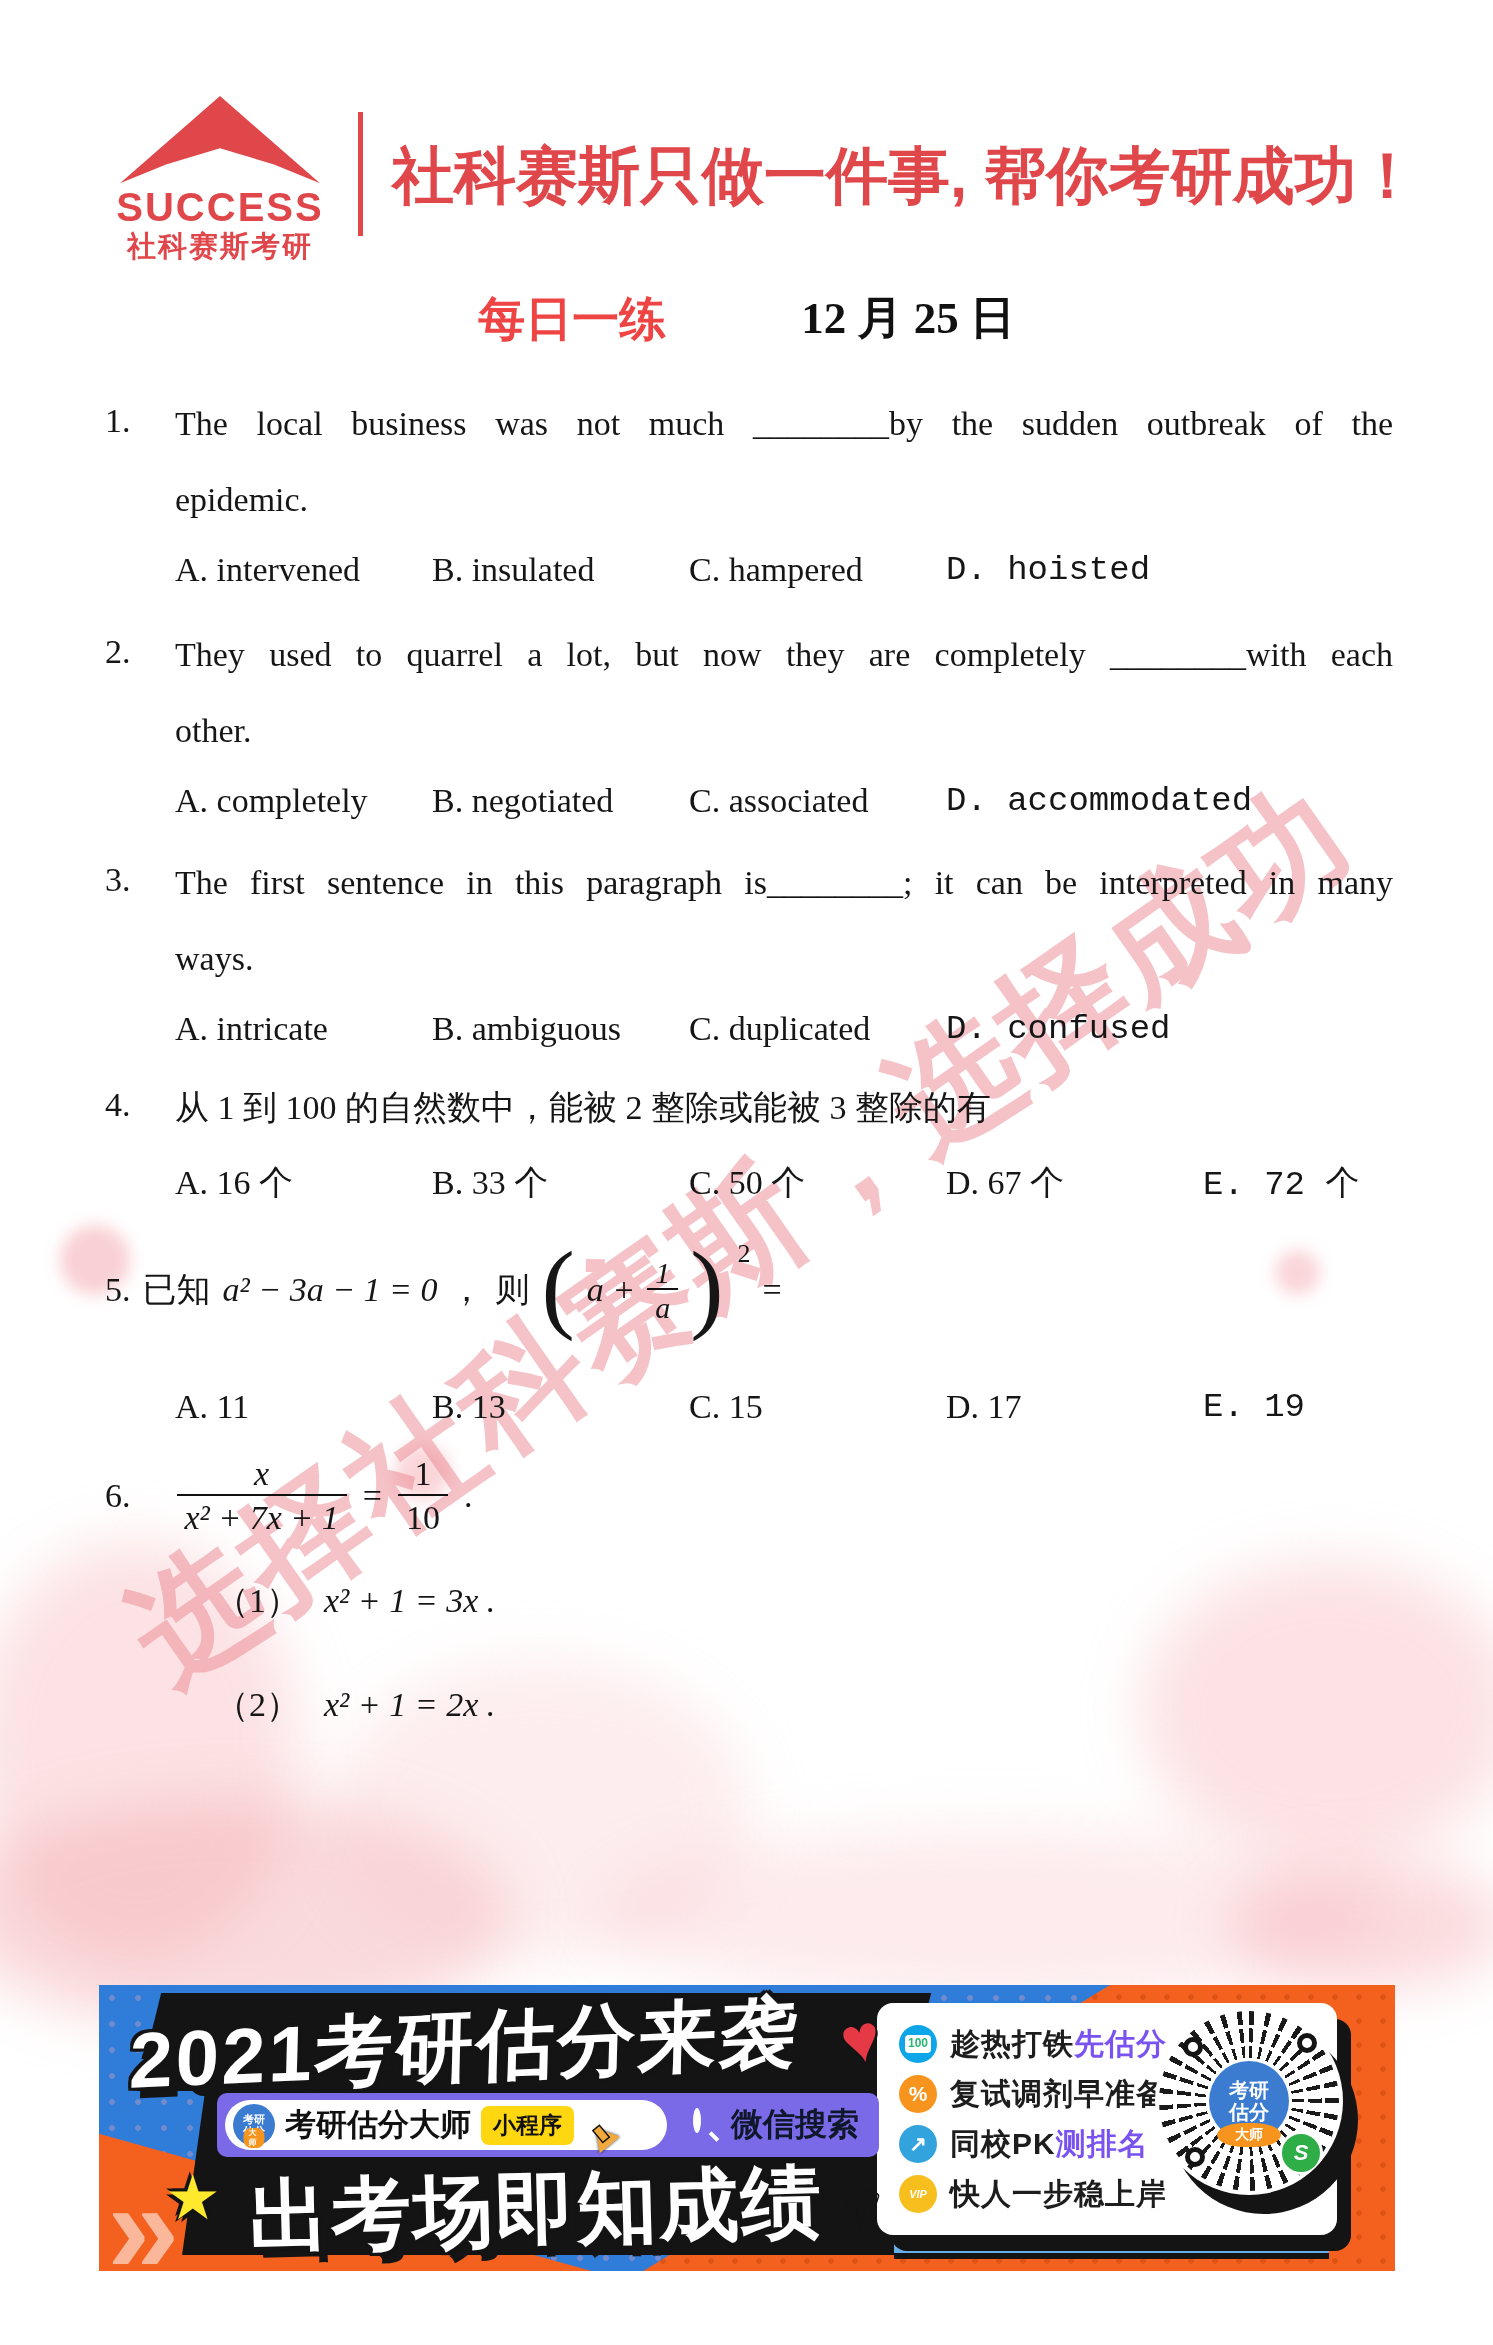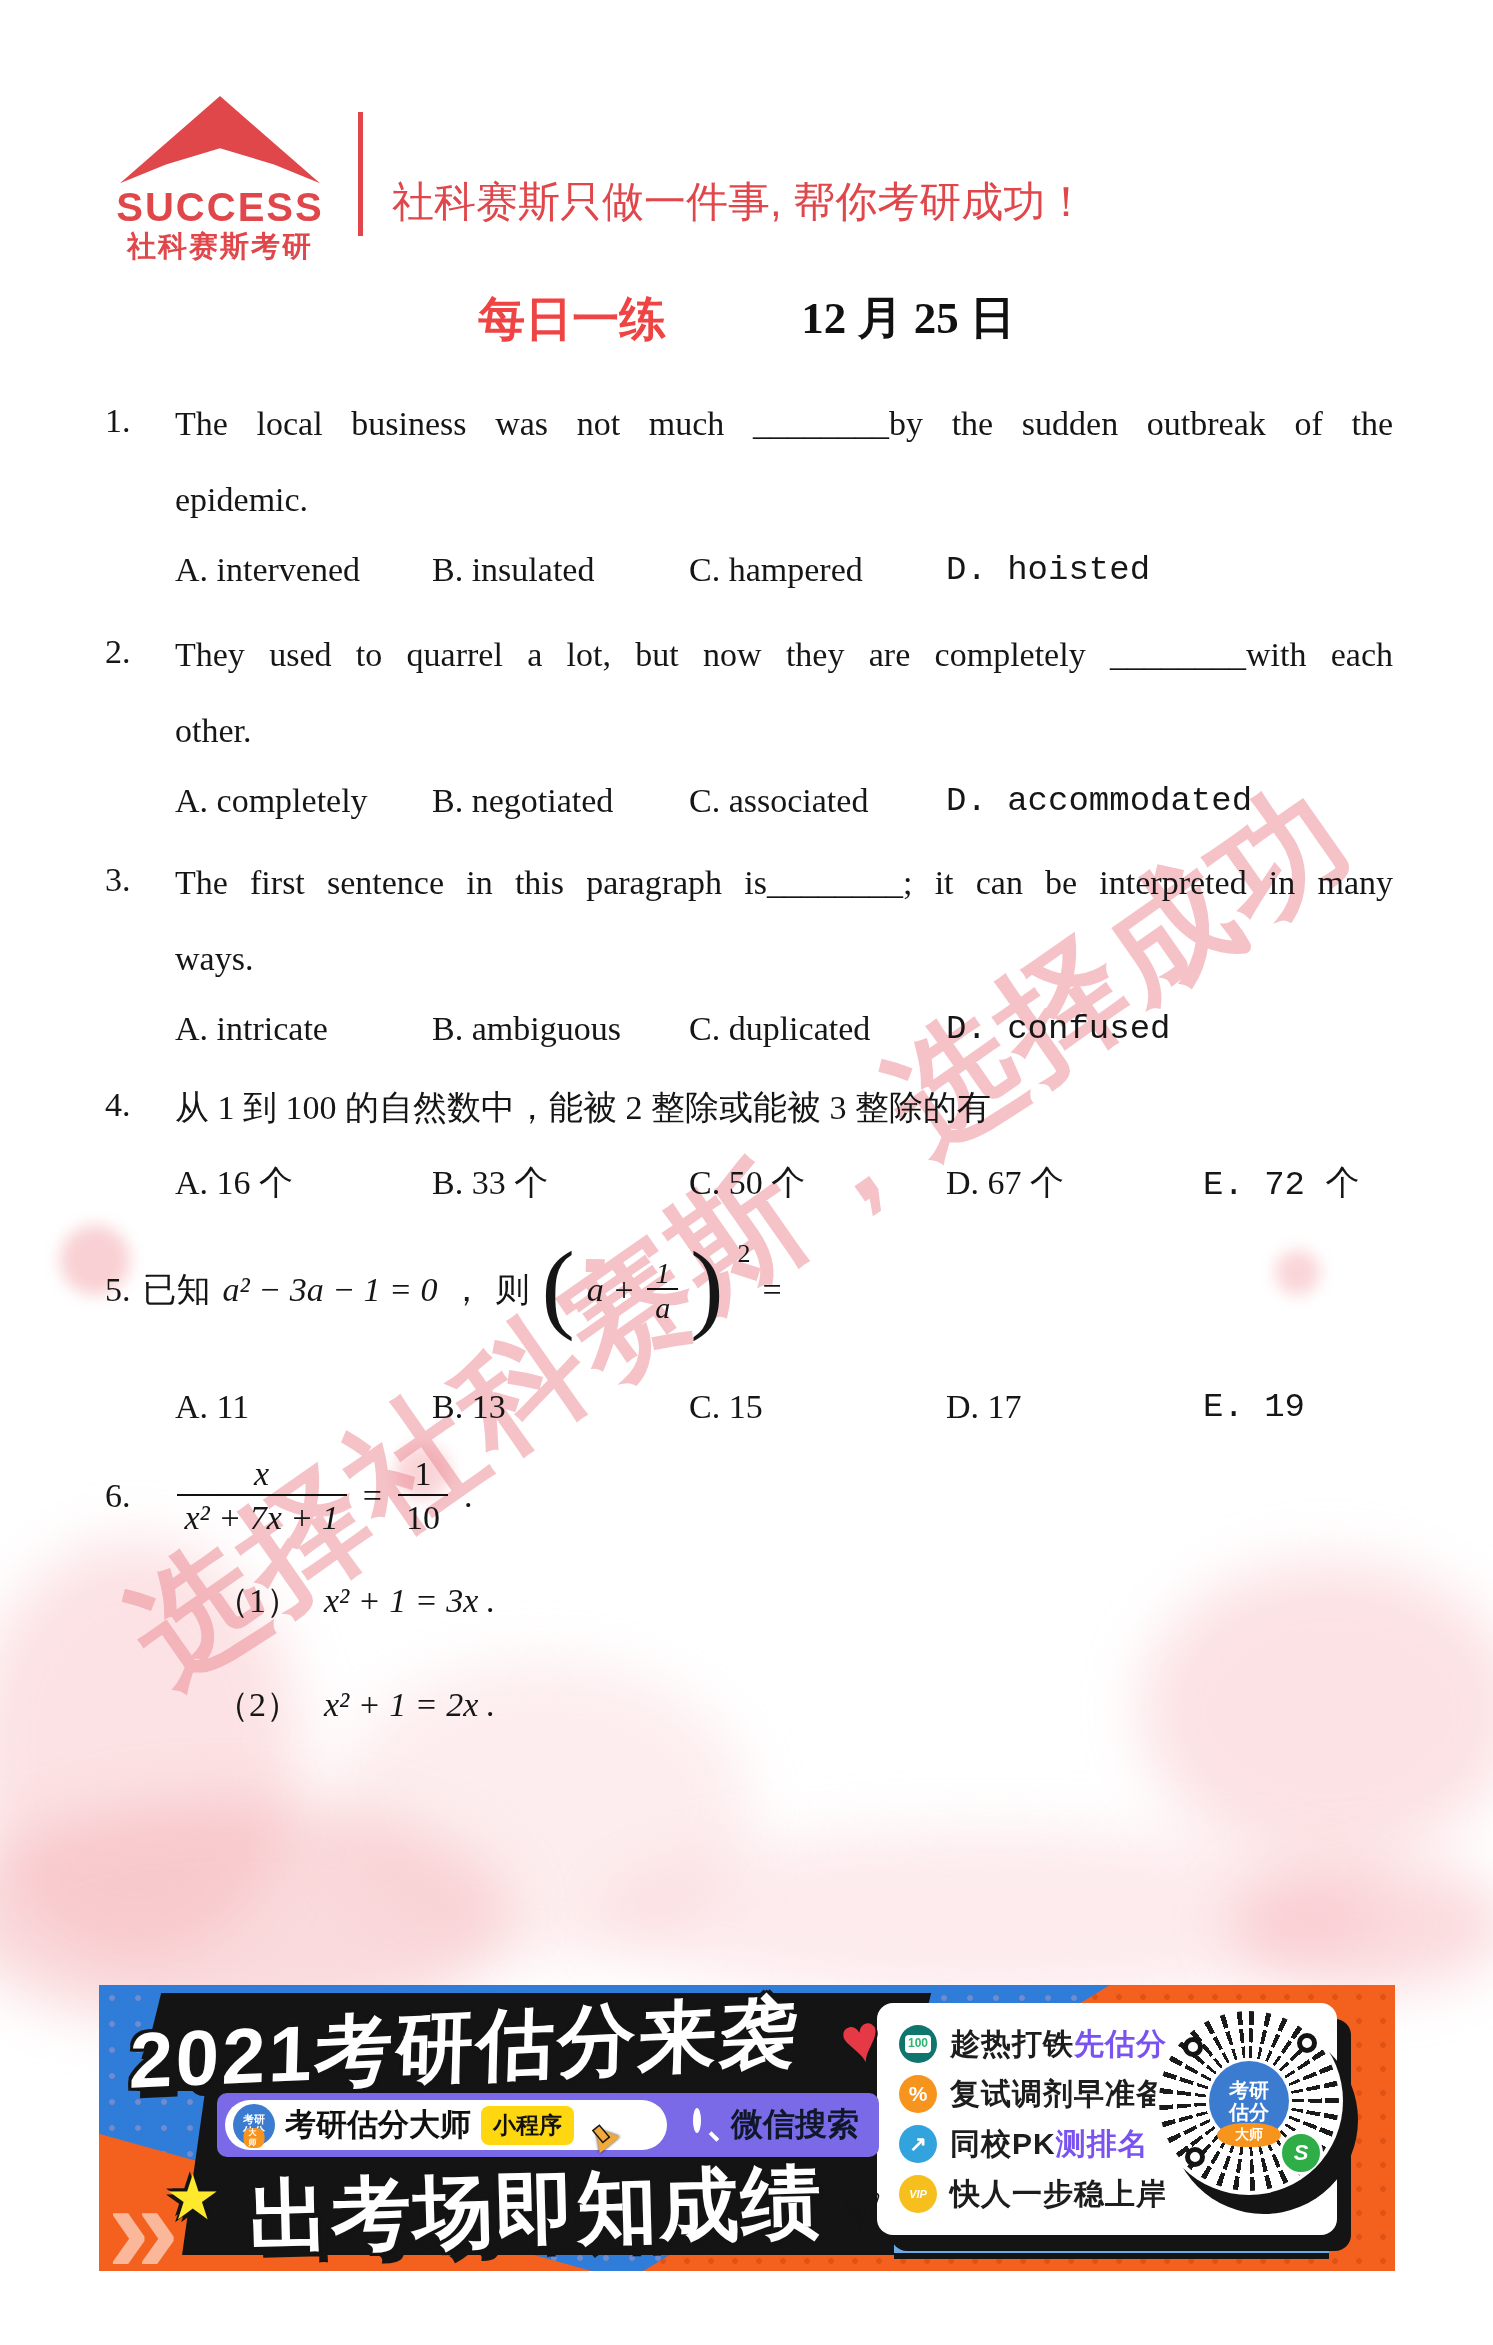--- a/index.html
+++ b/index.html
@@ -25,21 +25,21 @@
     font-family:"Liberation Sans",sans-serif;}
 
   
   .logo{position:absolute;left:100px;top:96px;width:240px;z-index:2;text-align:center;color:#e0474b;}
   .roof{width:200px;height:90px;margin:0 auto;background:#e0474b;
         clip-path:polygon(50% 0,100% 97%,77% 76%,50% 58%,23% 76%,0 97%);}
   .logo-en{font-family:"Liberation Sans",sans-serif;font-weight:bold;font-size:40px;letter-spacing:2px;line-height:1.05;}
   .logo-cn{font-family:"Liberation Sans",sans-serif;font-weight:bold;font-size:29px;letter-spacing:2px;line-height:1.25;}
   .divider{position:absolute;left:358px;top:112px;width:5px;height:124px;background:#e0474b;z-index:2;}
   .slogan{position:absolute;left:392px;top:134px;z-index:2;color:#e0474b;
-    font-family:"Liberation Sans",sans-serif;font-weight:400;font-size:42px;white-space:nowrap;margin-top:40px;}
+    font-family:"Liberation Sans",sans-serif;font-weight:700;font-size:62px;white-space:nowrap;}
 
   
   .title-row{position:absolute;left:0;top:288px;width:100%;display:flex;justify-content:center;gap:135px;z-index:2;}
   .title-left{font-family:"Liberation Sans",sans-serif;font-weight:900;font-size:47px;color:#ef4444;}
   .title-right{font-size:45px;color:#111;font-weight:bold;}
 
   
   .qnum{position:absolute;left:105px;font-size:34px;z-index:2;}
   .qline{position:absolute;left:175px;width:1218px;font-size:34px;z-index:2;line-height:44px;}
   .just{text-align:justify;text-align-last:justify;}
@@ -105,21 +105,21 @@
   .mag{position:relative;width:26px;height:26px;flex:none;}
   .mag .ring{width:17px;height:17px;border:4px solid #fff;border-radius:50%;}
   .mag .stick{position:absolute;left:19px;top:19px;width:4px;height:11px;background:#fff;transform:rotate(-45deg);}
   .search-text{font-size:32px;font-weight:900;color:#0f172a;white-space:nowrap;}
 
   .wpanel{position:absolute;left:778px;top:18px;width:460px;height:232px;background:#fff;border-radius:16px;
     z-index:5;box-shadow:14px 16px 0 #141414;padding:16px 0 0 22px;box-sizing:border-box;}
   .frow{display:flex;align-items:center;gap:13px;height:50px;}
   .ficon{width:38px;height:38px;border-radius:50%;flex:none;display:flex;align-items:center;justify-content:center;
     color:#fff;font-weight:900;}
-  .fi1{background:#0f766e;}
+  .fi1{background:#0ea5e9;}
   .fi1 b{background:#fff;color:#2bb673;font-size:12px;border-radius:4px;padding:1px 3px;border-bottom:2px solid #fff;}
   .fi2{background:#f7941e;font-size:21px;}
   .fi3{background:#33a3dd;font-size:21px;}
   .fi4{background:#f6bf1e;font-size:11px;font-style:italic;}
   .ftext{font-size:30px;font-weight:900;color:#1d1d1d;letter-spacing:1px;white-space:nowrap;}
   .faccent{color:#7a52f0;}
 
   .laptop{position:absolute;left:795px;top:254px;width:435px;height:14px;background:#66ade9;z-index:4;
     box-shadow:0 6px 0 #141414;}
 

